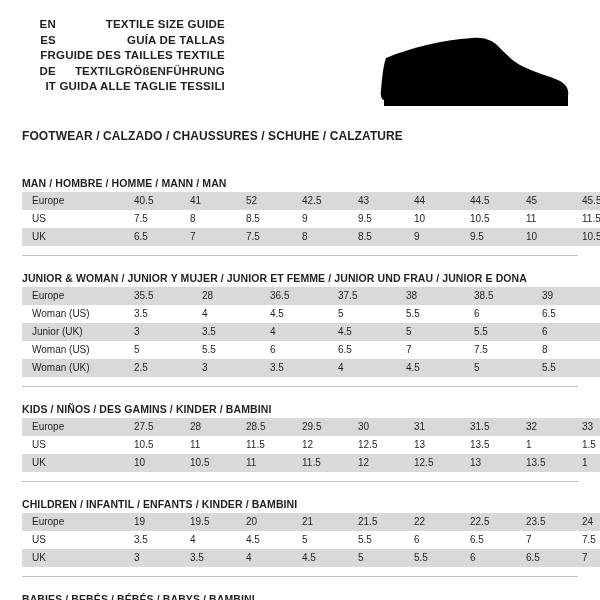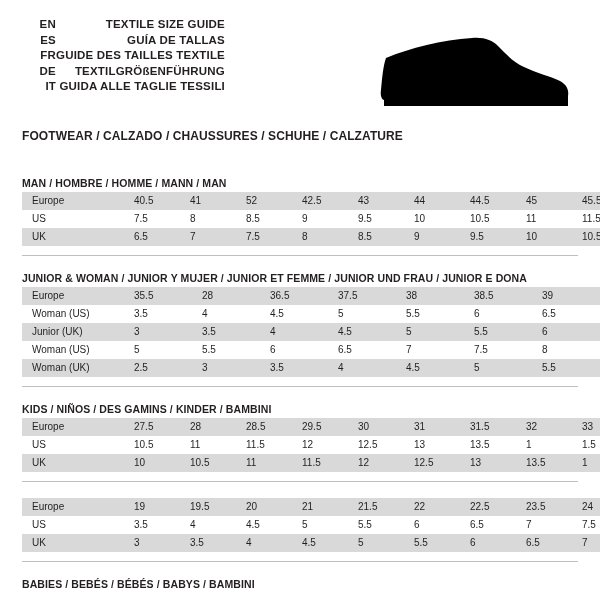--- a/index.html
+++ b/index.html
@@ -277,20 +277,21 @@
               <td style="width: 46px;">12.5</td>
               <td style="width: 46px;">13</td>
               <td style="width: 46px;">13.5</td>
               <td style="width: 46px;">1</td>
             </tr>
           </tbody>
         </table>
         <div class="divider"></div>
       </div>
       <div class="group">
+        <div class="group-title">CHILDREN / INFANTIL / ENFANTS / KINDER / BAMBINI</div>
         <table class="sizes">
           <tbody>
             <tr class="shaded">
               <td class="rowlabel">Europe</td>
               <td style="width: 46px;">19</td>
               <td style="width: 46px;">19.5</td>
               <td style="width: 46px;">20</td>
               <td style="width: 46px;">21</td>
               <td style="width: 46px;">21.5</td>
               <td style="width: 46px;">22</td>

